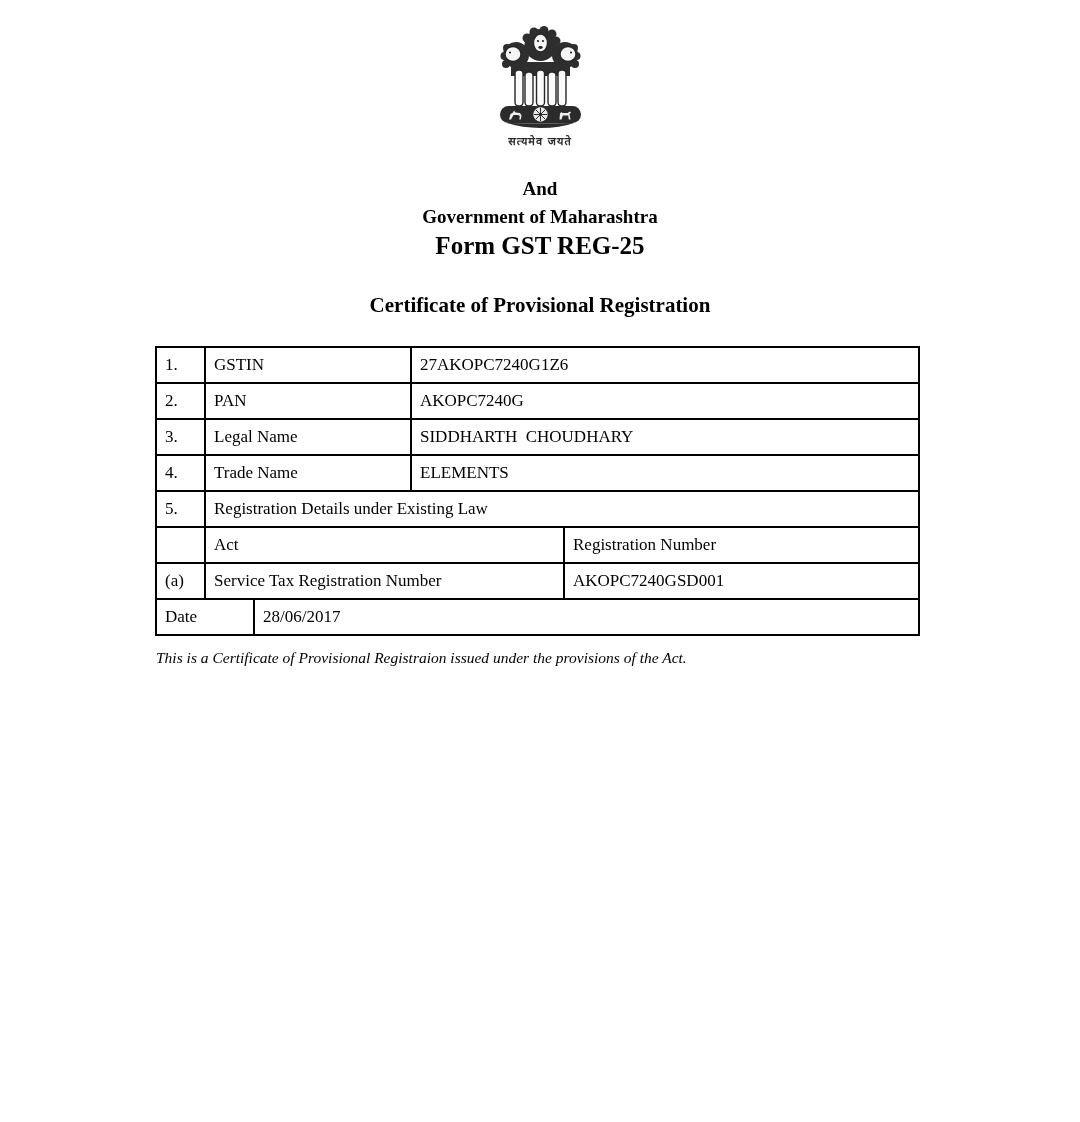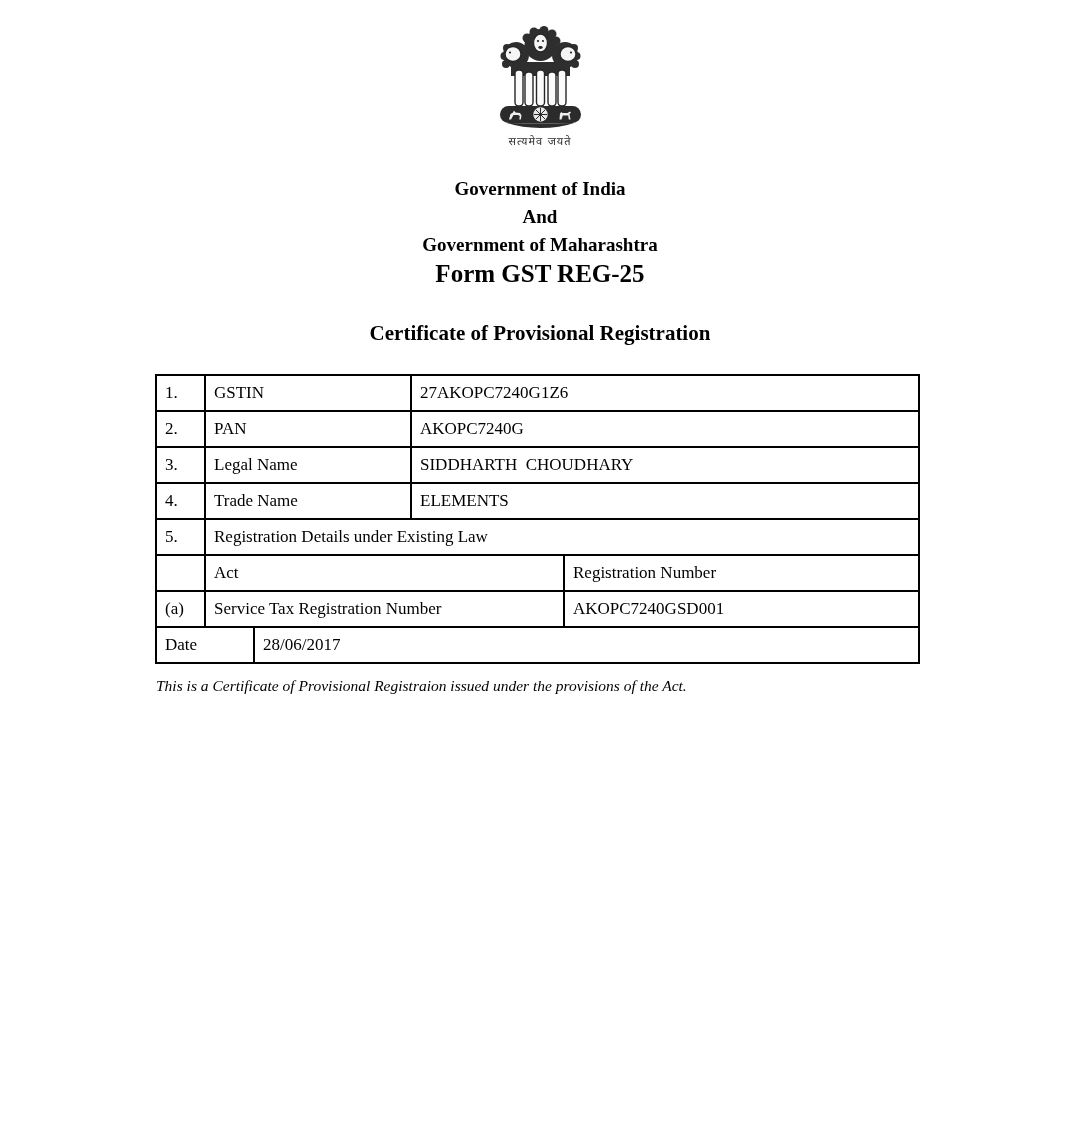--- a/index.html
+++ b/index.html
@@ -10,20 +10,21 @@
   body {
     width: 1080px;
     height: 1122px;
     overflow: hidden;
     font-family: "Liberation Serif", "DejaVu Serif", serif;
     color: #000000;
   }
   .emblem-wrap {
     padding-top: 24px;
     text-align: center;
+    font-weight: bold;
   }
   .motto {
     font-family: "DejaVu Sans", sans-serif;
     font-size: 11px;
     color: #2b2b2b;
     margin-top: 1px;
     letter-spacing: 1px;
   }
   .header-block {
     margin-top: 27px;
@@ -130,21 +131,20 @@
     <path fill="#efefef" d="M22 95.5 L23.5 90 L26 88.5 L27 86.5 L28.5 88.5 L33 89 L34.5 91.5 L33.8 95.5 L32.3 95.5 L32.8 92 L31 91 L26.5 91 L24 95.5 Z"></path>
 
     <path fill="#efefef" d="M72.5 95.5 L73 89.5 L74.5 88 L75.5 89 L80.5 89 L83 87.5 L84 88.5 L82.5 90 L83.5 95.5 L81.8 95.5 L81.2 91.5 L75.8 91.5 L74.5 95.5 Z"></path>
 
     <path fill="#2b2b2b" d="M20 99 Q53.5 99.5 87 99 Q73 104 53.5 104 Q34 104 20 99 Z"></path>
   </svg>
   <div class="motto">सत्यमेव जयते</div>
 </div>
 
 <div class="header-block">
-  <div class="h-line">Government of India</div>
   <div class="h-line">And</div>
   <div class="h-line">Government of Maharashtra</div>
   <div class="form-title">Form GST REG-25</div>
 </div>
 
 <div class="cert-title">Certificate of Provisional Registration</div>
 
 <div class="table-wrap">
   <table class="reg-table">
     <colgroup>

